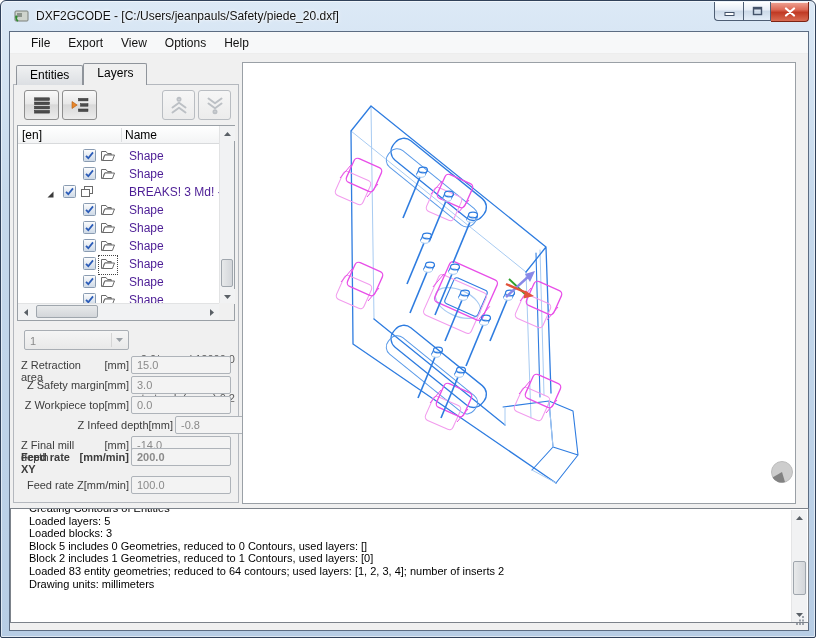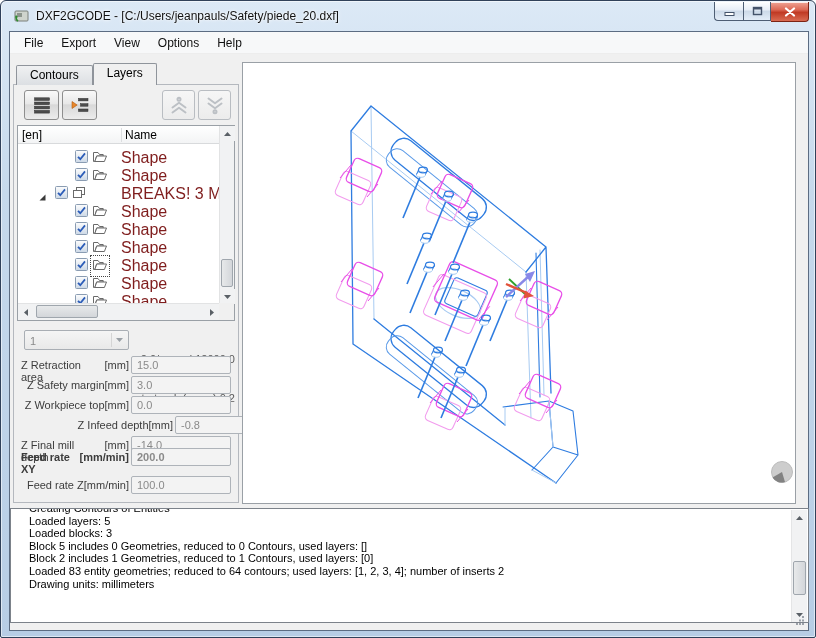--- a/index.html
+++ b/index.html
@@ -20,41 +20,41 @@
     box-shadow:inset 0 1px 0 rgba(255,255,255,.8);}
   .wb.min{width:29px;border-radius:0 0 0 4px;border-right:none;}
   .wb.max{width:28px;}
   .wb.close{width:38px;height:20px;border-radius:0 0 4px 0;border-left:none;
     background:linear-gradient(180deg,#f0a596 0%,#dd6a56 40%,#c03a24 55%,#d96b52 100%);
     border-color:#7c2314;}
   
   .client{position:absolute;left:8px;top:30px;width:800px;height:600px;
     background:#f0f0f0;border:1px solid #5c6c82;}
   .menubar{position:absolute;left:0;top:0;width:100%;height:22px;background:#f7f8f9;
-    border-bottom:1px solid #ededed;font-size:12px;color:#111;padding-left:5px;display:flex;align-items:center;}
+    border-bottom:1px solid #ededed;font-size:12px;color:#111;padding-left:12px;display:flex;align-items:center;}
   .menu-item{padding:3px 9px;cursor:default;}
   
   .tabs{position:absolute;left:6px;top:31px;display:flex;z-index:3;font-size:12px;}
   .tab{height:20px;margin-top:2px;padding:2px 13px;border:1px solid #8f949b;border-bottom:none;
     border-radius:2px 2px 0 0;background:linear-gradient(180deg,#f0f1f2,#dcdfe3);}
   .tab.active{height:22px;margin-top:0;background:#f0f0f0;position:relative;z-index:4;}
   .frame{position:absolute;left:3px;top:52px;width:226px;height:419px;border:1px solid #b4b8be;background:#f0f0f0;}
   .tbtn{position:absolute;top:5px;width:35px;height:30px;border:1px solid #8e8e8e;border-radius:3px;
     background:linear-gradient(180deg,#f9f9f9 0%,#e8e8e8 45%,#d8d8d8 50%,#ececec 100%);
     display:flex;align-items:center;justify-content:center;}
   .tbtn.disabled{background:linear-gradient(180deg,#f6f6f6,#ececec);border-color:#b9bdc2;}
   
   .tree{position:absolute;left:3px;top:40px;width:218px;height:196px;background:#fff;border:1px solid #9aa0a6;}
   .tree-header{position:absolute;left:0;top:0;right:15px;height:18px;
     background:linear-gradient(180deg,#ffffff,#f3f4f5);border-bottom:1px solid #d8dadc;font-size:12px;color:#000;}
   .th-en{position:absolute;left:4px;top:2px;}
   .th-name{position:absolute;left:107px;top:2px;}
   .th-div{position:absolute;left:103px;top:2px;width:1px;height:14px;background:#dcdee0;}
   .tree-rows{position:absolute;left:0;top:18px;right:15px;bottom:17px;overflow:hidden;}
-  .tree-row{position:absolute;left:0;width:100%;height:18px;font-size:16px;color:#7f1d1d;}
+  .tree-row{position:absolute;left:8px;width:100%;height:18px;font-size:12px;color:#4c1d95;}
   .tree-row span{position:absolute;display:inline-block;}
   .t-label{left:103px;top:2px;white-space:nowrap;}
   .ticon.focused{outline:1px dotted #444;outline-offset:1px;}
   
   .sb{position:absolute;background:#f1f2f3;}
   .sb .arrow{position:absolute;display:flex;align-items:center;justify-content:center;background:#f1f2f3;}
   .sb .thumb{position:absolute;background:linear-gradient(90deg,#e7e9ea,#d3d6da);border:1px solid #9fa6ad;border-radius:2px;}
   .sb.h .thumb{background:linear-gradient(180deg,#e7e9ea,#d3d6da);}
   .tree-vscroll{right:0;top:0;width:15px;height:178px;border-left:1px solid #e2e3e4;}
   .tree-hscroll{left:0;bottom:0;height:17px;right:15px;border-top:1px solid #e2e3e4;}
@@ -123,21 +123,21 @@
   <div class="client">
     <div class="menubar">
         <span class="menu-item">File</span>
         <span class="menu-item">Export</span>
         <span class="menu-item">View</span>
         <span class="menu-item">Options</span>
         <span class="menu-item">Help</span>
       </div>
 
     <div class="tabs">
-        <div class="tab">Contours</div>
+        <div class="tab">Entities</div>
         <div class="tab active">Layers</div>
       </div>
 
     <div class="frame">
       <div class="tbtn" style="left:10px">
         <svg width="18" height="18" viewBox="0 0 18 18">
           <g fill="#4c4c4c" stroke="#2e2e2e" stroke-width="0.5">
             <rect x="1.5" y="1.8" width="15" height="2.7"></rect>
               <rect x="1.5" y="6" width="15" height="2.7"></rect>
             <rect x="1.5" y="10.2" width="15" height="2.7"></rect>

